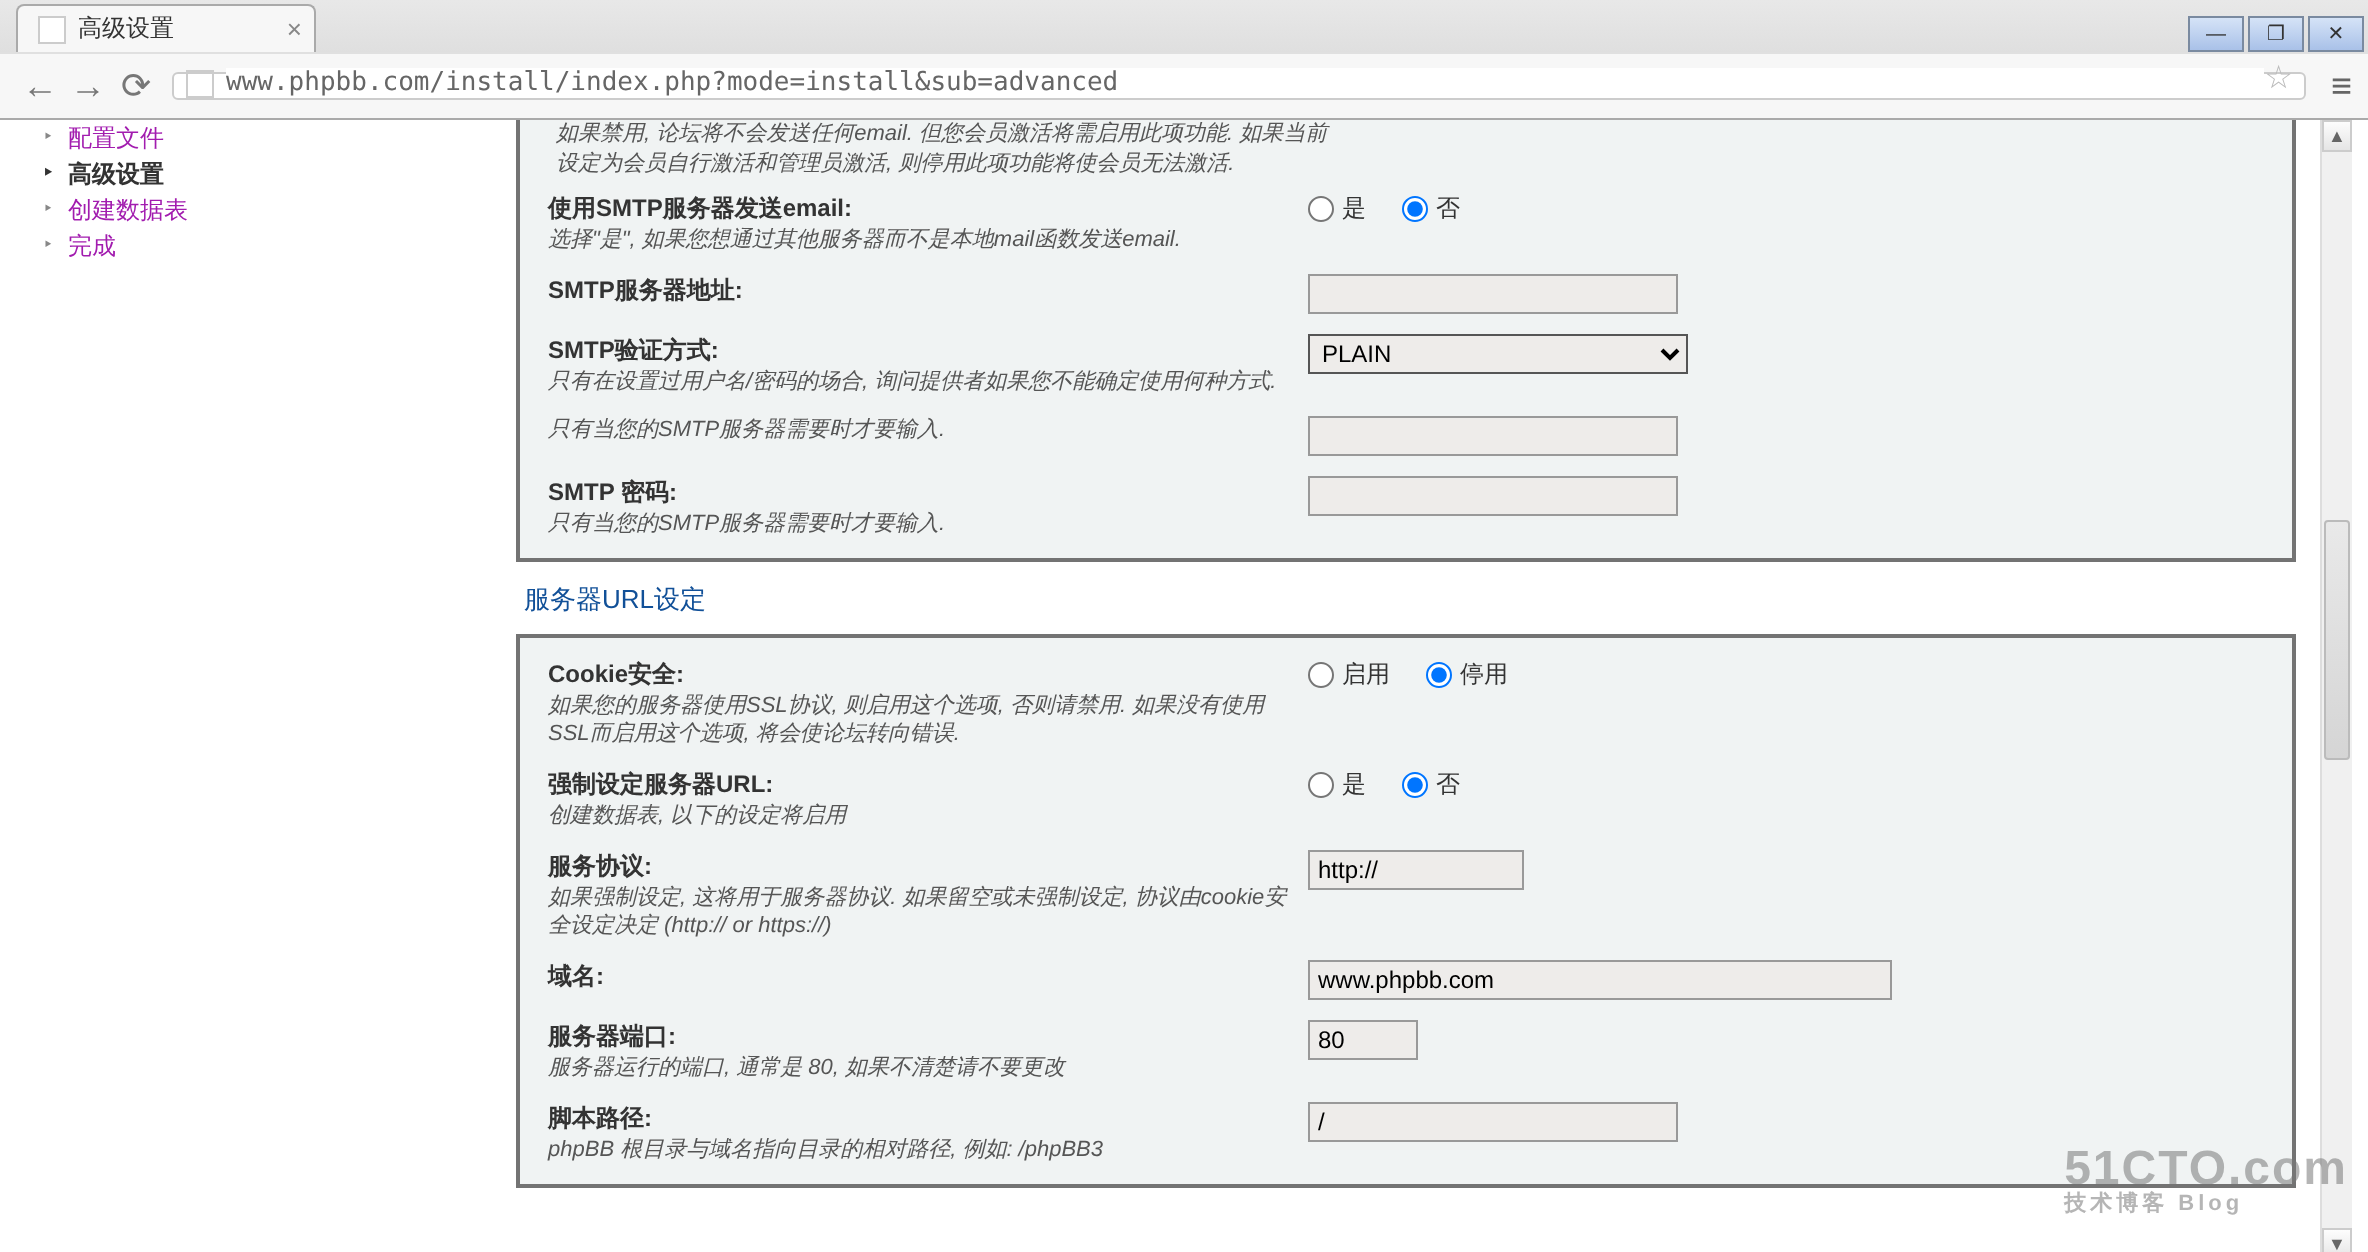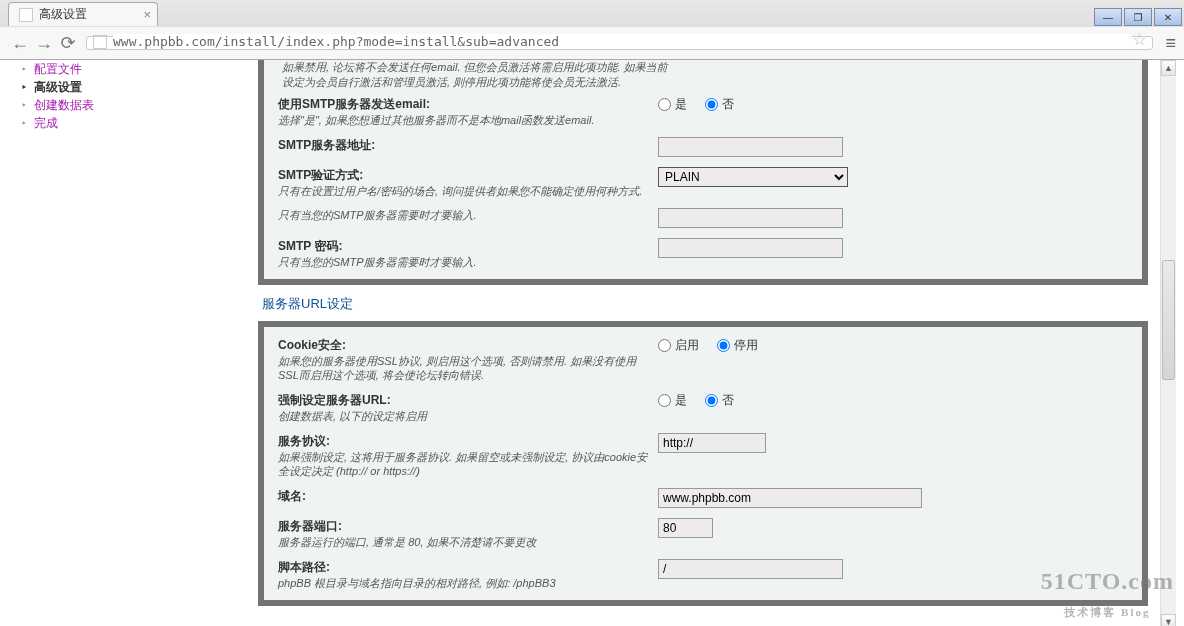--- a/index.html
+++ b/index.html
@@ -20,38 +20,38 @@
 .menu-icon { font-size: 18px; color: #666; margin-left: 6px; }
 .viewport { display: flex; height: 570px; padding: 0 8px; position: relative; }
 .sidebar { width: 250px; padding: 0 10px 0 18px; color: #115098; font-size: 12px; }
 .sidebar li { list-style: none; line-height: 18px; padding-left: 8px; position: relative; }
 .sidebar li::before { content: "‣"; position: absolute; left: -4px; color: #888; font-size: 11px; }
 .sidebar .active { background: #fff; color: #333; font-weight: bold; }
 .sidebar .active::before { color: #333; }
 .sidebar a { color: #a21caf; cursor: pointer; }
 .content { flex: 1; padding-right: 12px; }
 .note-text { font-style: italic; color: #555; font-size: 11px; padding: 0 0 6px 4px; line-height: 15px; }
-.form-block { background: #f0f3f3; border: 6px solid #737373; padding: 10px 14px; margin-bottom: 6px; }
+.form-block { background: #f0f3f3; border: 2px solid #737373; padding: 10px 14px; margin-bottom: 6px; }
 .section-title { color: #115098; font-weight: normal; font-size: 13px; padding: 4px 0 8px 4px; font-family: "Trebuchet MS", Arial; }
 .row { display: flex; margin-bottom: 10px; }
 .row .left { width: 370px; }
 .row .left .lbl { font-weight: bold; color: #333; font-size: 12px; }
 .row .left .desc { font-style: italic; color: #555; font-size: 11px; line-height: 14px; }
 .row .right { flex: 1; padding-left: 10px; display: flex; align-items: flex-start; gap: 4px; }
 .row .right input[type=text] { background: #eeecea; border: 1px solid #999; padding: 2px 4px; font-size: 12px; height: 20px; }
 .row .right select { background: #eeecea; border: 1px solid #555; padding: 1px 2px; font-size: 12px; height: 20px; width: 190px; }
 .radio-opt { display: inline-flex; align-items: center; margin-right: 14px; font-size: 12px; }
 .radio-opt input { margin-right: 4px; }
 .submit-area { text-align: center; padding: 14px 0 6px; }
 .scrollbar { width: 16px; background: #f0f0f0; border-left: 1px solid #ddd; position: relative; }
 .scroll-arrow { height: 16px; background: linear-gradient(#fdfdfd,#e5e5e5); border: 1px solid #ccc; display: flex; align-items: center; justify-content: center; font-size: 9px; color: #666; }
 .scroll-thumb { position: absolute; left: 1px; right: 1px; top: 200px; height: 120px; background: linear-gradient(#e9e9e9,#d5d5d5); border: 1px solid #bbb; border-radius: 2px; }
-.watermark { position: fixed; right: 10px; bottom: 8px; font-family: Liberation Serif, serif; font-weight: bold; color: rgba(120,120,120,0.55); text-align: center; line-height: 1; }
+.watermark { position: fixed; right: 10px; bottom: 18px; font-family: Liberation Sans, sans-serif; font-weight: bold; color: rgba(120,120,120,0.55); text-align: left; line-height: 1; }
 .watermark .big { font-size: 24px; letter-spacing: 1px; }
-.watermark .small { font-size: 11px; letter-spacing: 2px; margin-top: 14px; }
+.watermark .small { font-size: 11px; letter-spacing: 2px; }
 </style>
 </head>
 <body>
 
 <div class="browser-chrome">
   <div class="tab-bar">
     <div class="tab">
       <span class="page-icon"></span>
       <span>高级设置</span>
       <span class="close-x">×</span>
@@ -193,21 +193,21 @@
         <div class="right">
             <input type="text" style="width: 108px;" value="http://">
           </div>
       </div>
 
       <div class="row">
         <div class="left">
           <div class="lbl">域名:</div>
         </div>
         <div class="right">
-            <input type="text" style="width: 264px;" value="www.phpbb.com">
+            <input type="text" style="width: 292px;" value="www.phpbb.com">
           </div>
       </div>
 
       <div class="row">
         <div class="left">
           <div class="lbl">服务器端口:</div>
           <div class="desc">服务器运行的端口, 通常是 80, 如果不清楚请不要更改</div>
         </div>
         <div class="right">
             <input type="text" style="width: 55px;" value="80">

